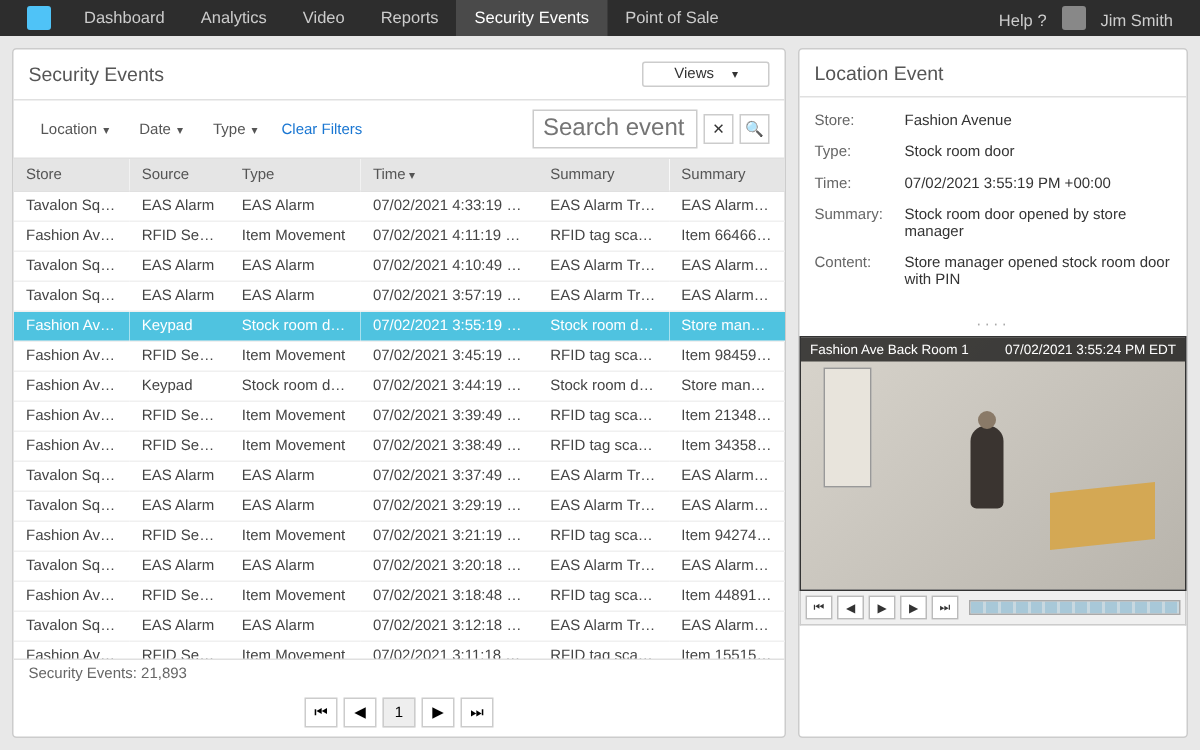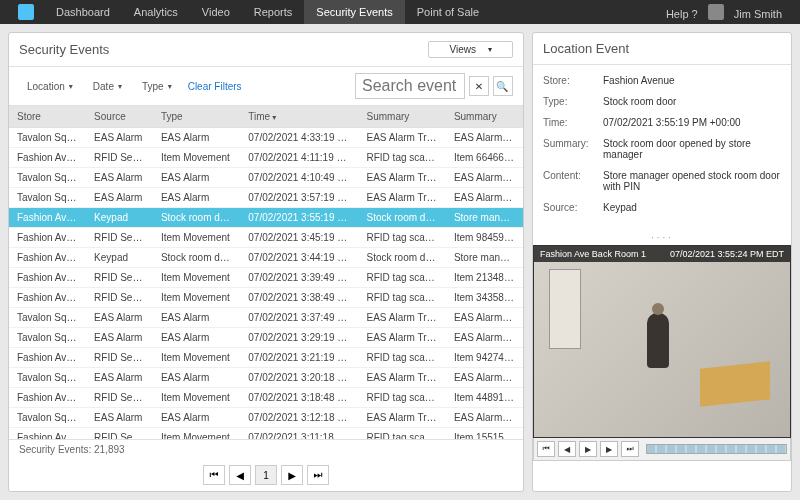--- a/index.html
+++ b/index.html
@@ -35,21 +35,21 @@
 .pager{display:flex;justify-content:center;gap:4px;padding:6px}
 .pager button{border:1px solid #ccc;background:#fff;width:22px;height:20px;cursor:pointer;font-size:10px}
 .pager .cur{background:#eee}
 .detail{padding:10px}
 .detail-row{display:flex;margin-bottom:10px;font-size:10px}
 .detail-label{width:60px;color:#666}
 .detail-val{flex:1;color:#333}
 .video-wrap{margin-top:4px;position:relative}
 .grip{height:8px;display:flex;align-items:center;justify-content:center;cursor:row-resize}
 .grip::before{content:"····";color:#aaa;letter-spacing:2px}
-.video{height:193px;background:linear-gradient(135deg,#d8d4cc 0%,#c8c4bc 50%,#b8b4ac 100%);position:relative;border:1px solid #333}
+.video{height:170px;background:linear-gradient(135deg,#d8d4cc 0%,#c8c4bc 50%,#b8b4ac 100%);position:relative;border:1px solid #333}
 .video-header{position:absolute;top:0;left:0;right:0;background:rgba(0,0,0,0.7);color:#fff;padding:3px 6px;font-size:9px;display:flex;justify-content:space-between}
 .person{position:absolute;left:44%;top:35%;width:22px;height:55px;background:#3a3430;border-radius:10px 10px 4px 4px}
 .person::before{content:"";position:absolute;top:-10px;left:5px;width:12px;height:12px;background:#8a7a68;border-radius:50%}
 .desk{position:absolute;right:8%;bottom:18%;width:70px;height:38px;background:#d4a854;transform:skewY(-6deg)}
 .door{position:absolute;left:6%;top:12%;width:32px;height:80px;background:#e8e4dc;border:1px solid #999}
 .video-controls{background:#f0f0f0;border:1px solid #ccc;border-top:0;padding:3px;display:flex;gap:3px;align-items:center}
 .vc-btn{width:18px;height:16px;border:1px solid #bbb;background:#fff;cursor:pointer;font-size:8px;display:flex;align-items:center;justify-content:center}
 .timeline{flex:1;height:10px;background:repeating-linear-gradient(90deg,#a8c8d8 0,#a8c8d8 8px,#c8d8e0 8px,#c8d8e0 10px);border:1px solid #aaa;margin-left:4px}
 .chev{font-size:8px}
 </style>
@@ -278,24 +278,20 @@
           <div class="detail-val">07/02/2021 3:55:19 PM +00:00</div>
         </div>
         <div class="detail-row">
           <div class="detail-label">Summary:</div>
           <div class="detail-val">Stock room door opened by store manager</div>
         </div>
         <div class="detail-row">
           <div class="detail-label">Content:</div>
           <div class="detail-val">Store manager opened stock room door with PIN</div>
         </div>
-        <div class="detail-row">
-          <div class="detail-label">Source:</div>
-          <div class="detail-val">Keypad</div>
-        </div>
       </div>
     <div class="grip"></div>
     <div class="video-wrap">
       <div class="video">
         <div class="video-header">
           <span>Fashion Ave Back Room 1</span>
           <span>07/02/2021 3:55:24 PM EDT</span>
         </div>
         <div class="door"></div>
         <div class="person"></div>

